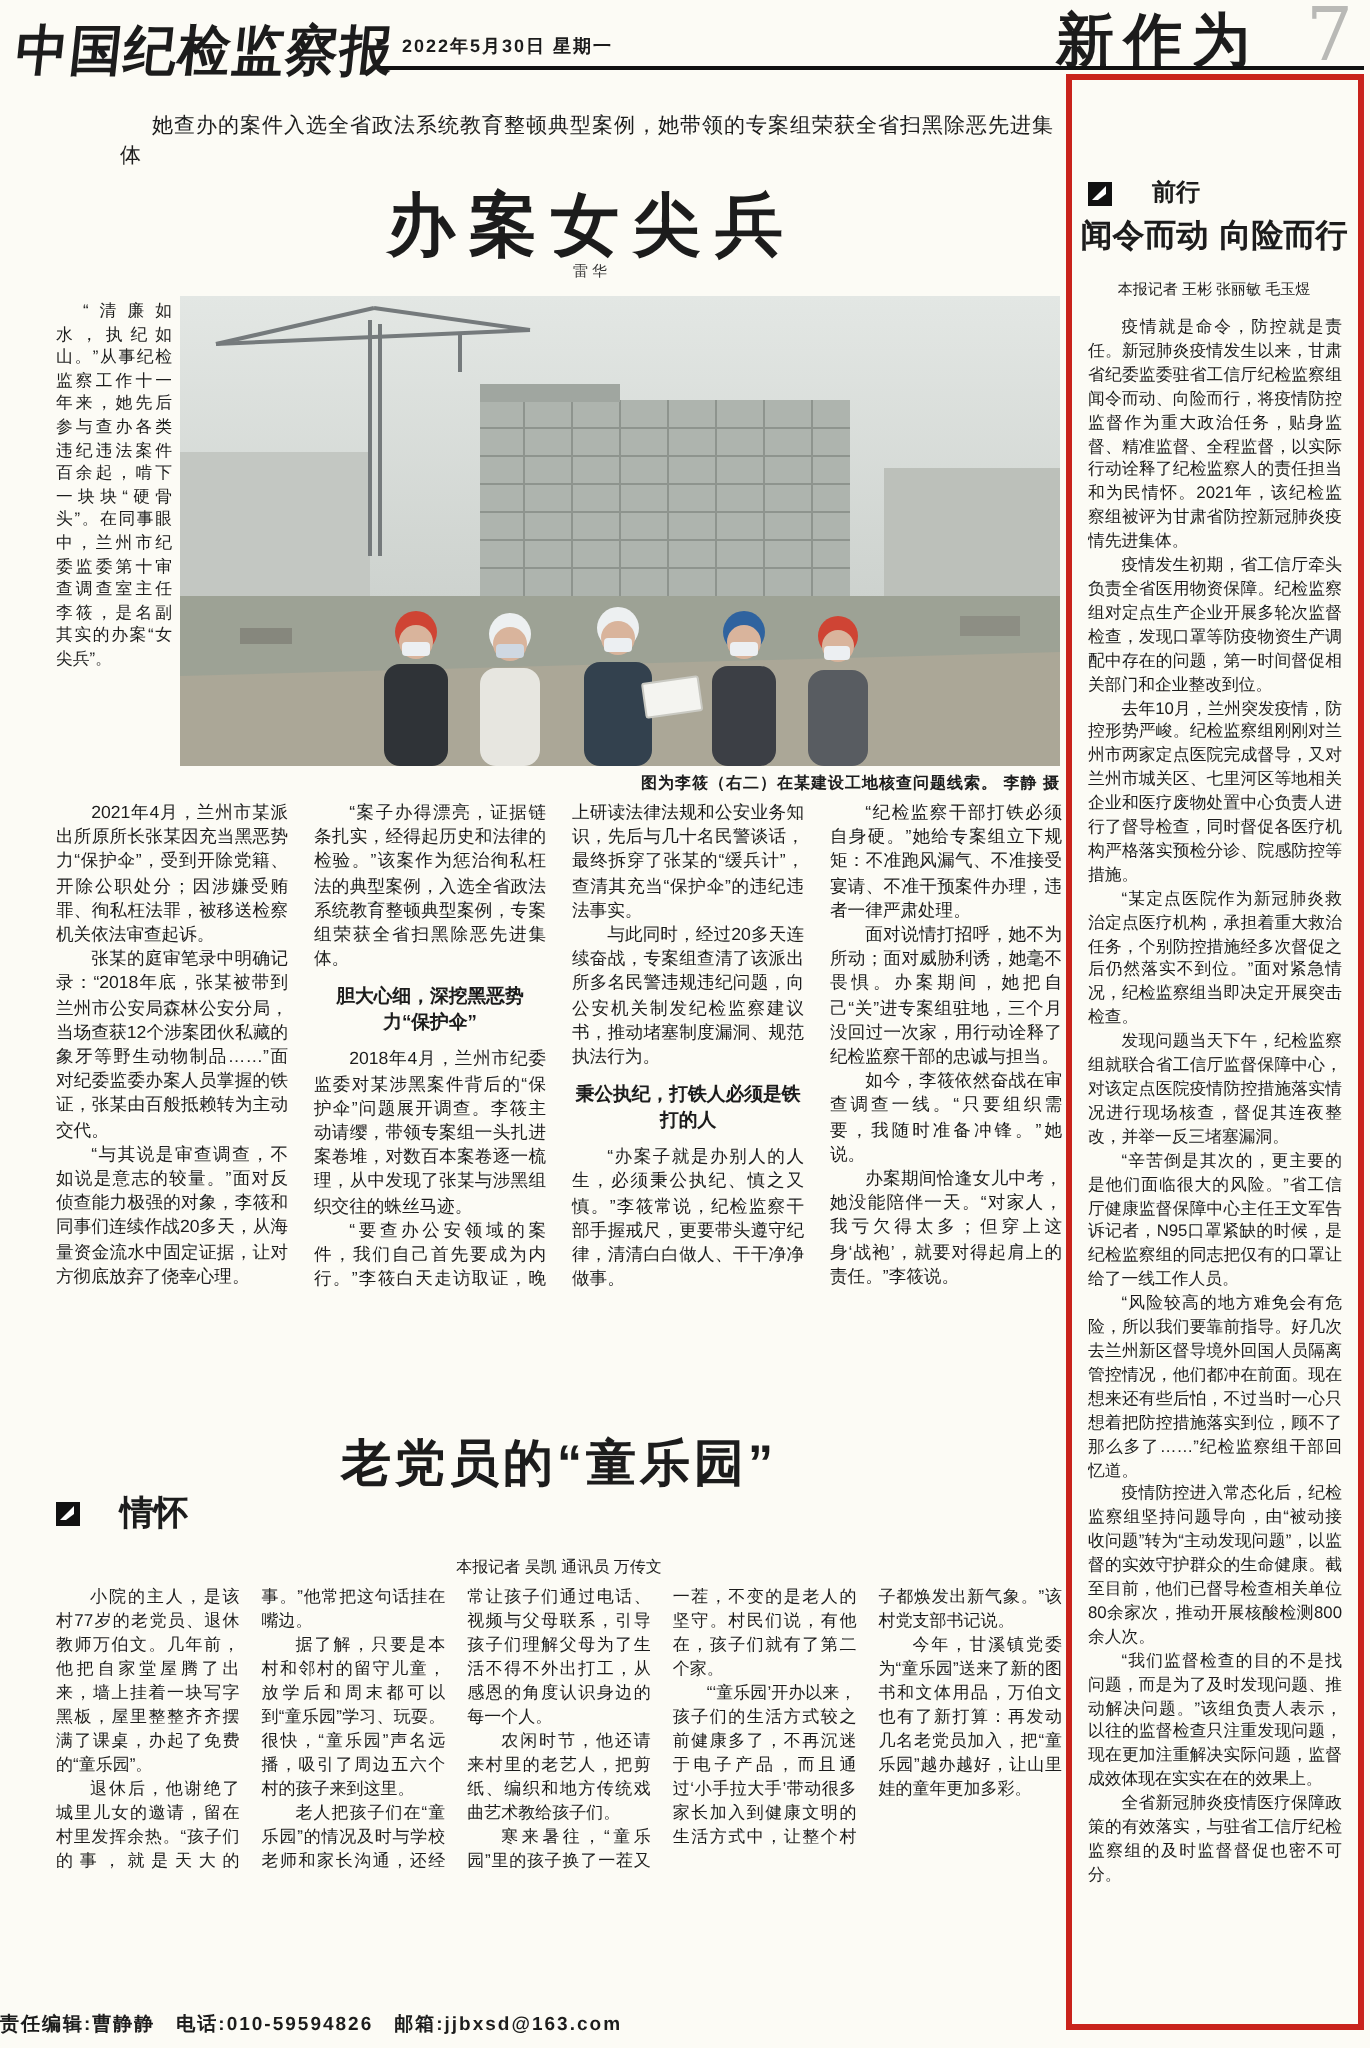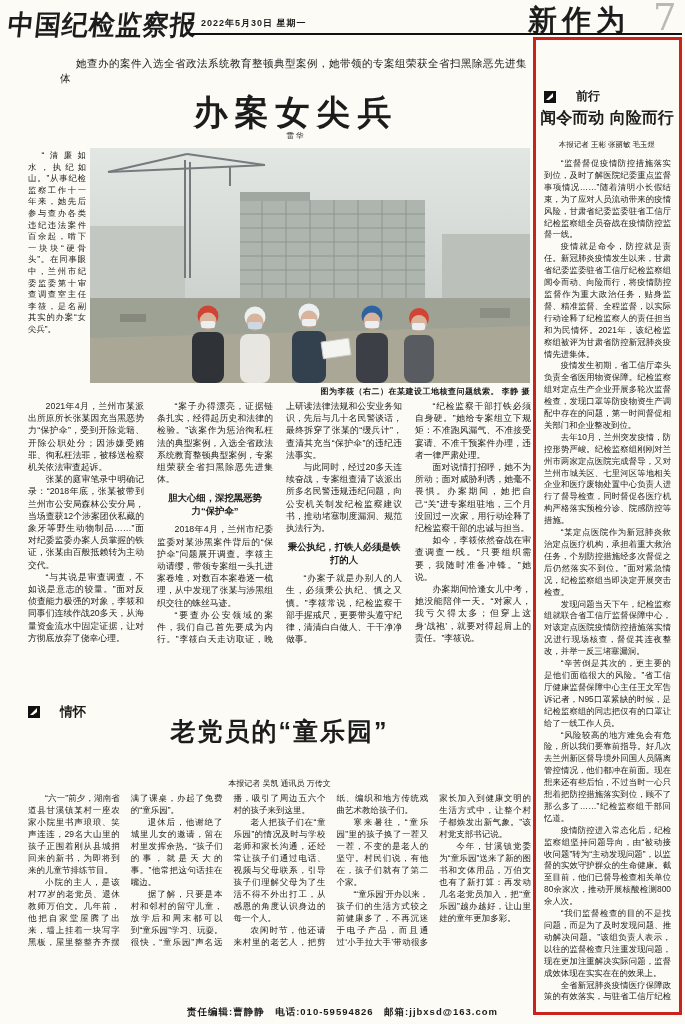--- a/index.html
+++ b/index.html
@@ -25,33 +25,33 @@
   .main-byline { position:absolute; left:60px; top:131px; width:472px; text-align:center; font-size:7.5px; color:#333; letter-spacing:2px; }
   .intro-strip { position:absolute; left:28px; top:150px; width:58px; height:233px; font-size:8.4px; line-height:11.6px; text-align:justify; overflow:hidden; text-indent:1.6em; }
   .photo { position:absolute; left:90px; top:148px; width:440px; height:235px; background:#cfd3cf; overflow:hidden; }
   .photo svg { display:block; }
   .photo-caption { position:absolute; left:90px; top:386px; width:440px; text-align:right; font-size:8px; font-weight:600; letter-spacing:.5px; }
   .body-cols { position:absolute; left:28px; top:400px; width:503px; height:346px; column-count:4; column-gap:13px; font-size:8.8px; line-height:12.2px; text-align:justify; overflow:hidden; }
   .body-cols p, .feature-body p, .essay-cols p { text-indent:2em; }
   .col-subhead { font-size:9.4px; line-height:12.5px; font-weight:bold; text-align:center; margin:7px 0 6px; }
   
   .essay-label, .feature-label { display:flex; align-items:center; gap:20px; font-weight:bold; font-family:"DejaVu Serif",serif; }
-  .essay-label { position:absolute; left:28px; top:703px; font-size:13px; }
+  .essay-label { position:absolute; left:28px; top:745px; font-size:17px; }
   .pennant { width:12px; height:12px; display:inline-block; }
   .essay-headline { position:absolute; left:28px; top:715px; width:503px; text-align:center; font-size:25px; font-weight:bold; letter-spacing:2px; font-family:Liberation Sans, sans-serif; }
   .essay-byline { position:absolute; left:28px; top:778px; width:503px; text-align:center; font-size:8px; }
   .essay-cols { position:absolute; left:28px; top:792px; width:503px; height:209px; column-count:5; column-gap:11px; font-size:8.5px; line-height:12px; text-align:justify; overflow:hidden; }
   
   .feature-box { position:absolute; left:533px; top:37px; width:149px; height:978px; border:3px solid #c9231b; background:#fcfbf5; }
   .feature-label { position:absolute; left:8px; top:48px; font-size:12px; }
   .feature-headline { position:absolute; left:0; top:68px; width:142px; text-align:center; font-size:16px; font-weight:bold; white-space:nowrap; font-family:"DejaVu Serif",serif; }
   .feature-byline { position:absolute; left:0; top:100px; width:142px; text-align:center; font-size:7.5px; }
   .feature-body { position:absolute; left:8px; top:118px; width:127px; height:844px; font-size:8.4px; line-height:11.9px; text-align:justify; overflow:hidden; }
   
-  .page-footer { position:absolute; left:0; top:1006px; width:685px; text-align:center; font-size:9.5px; font-weight:bold; letter-spacing:1px; }
+  .page-footer { position:absolute; left:0; top:1006px; width:685px; font-size:9.5px; font-weight:bold; letter-spacing:1px; }
 </style>
 </head>
 <body>
 
 <div class="page">
 
   <div class="logo">中国纪检监察报</div>
   <div class="issue-date">2022年5月30日 星期一</div>
   <div class="section-title">新作为</div>
   <div class="page-number">7</div>
@@ -175,21 +175,20 @@
     <div class="essay-label">
       <svg class="pennant" viewBox="0 0 12 12">
         <rect x="0" y="0" width="12" height="12" fill="#111"></rect>
         <path d="M2 9 L9 2 L9 6 L5 9 Z" fill="#fff"></path>
       </svg>
       <span>情怀</span>
     </div>
     <h2 class="essay-headline">老党员的“童乐园”</h2>
     <div class="essay-byline">本报记者 吴凯 通讯员 万传文</div>
     <div class="essay-cols">
-        <p>“六一”前夕，湖南省道县甘溪镇某村一座农家小院里书声琅琅、笑声连连，29名大山里的孩子正围着刚从县城捎回来的新书，为即将到来的儿童节排练节目。</p>
         <p>小院的主人，是该村77岁的老党员、退休教师万伯文。几年前，他把自家堂屋腾了出来，墙上挂着一块写字黑板，屋里整整齐齐摆满了课桌，办起了免费的“童乐园”。</p>
         <p>退休后，他谢绝了城里儿女的邀请，留在村里发挥余热。“孩子们的事，就是天大的事。”他常把这句话挂在嘴边。</p>
         <p>据了解，只要是本村和邻村的留守儿童，放学后和周末都可以到“童乐园”学习、玩耍。很快，“童乐园”声名远播，吸引了周边五六个村的孩子来到这里。</p>
         <p>老人把孩子们在“童乐园”的情况及时与学校老师和家长沟通，还经常让孩子们通过电话、视频与父母联系，引导孩子们理解父母为了生活不得不外出打工，从感恩的角度认识身边的每一个人。</p>
         <p>农闲时节，他还请来村里的老艺人，把剪纸、编织和地方传统戏曲艺术教给孩子们。</p>
         <p>寒来暑往，“童乐园”里的孩子换了一茬又一茬，不变的是老人的坚守。村民们说，有他在，孩子们就有了第二个家。</p>
         <p>“‘童乐园’开办以来，孩子们的生活方式较之前健康多了，不再沉迷于电子产品，而且通过‘小手拉大手’带动很多家长加入到健康文明的生活方式中，让整个村子都焕发出新气象。”该村党支部书记说。</p>
         <p>今年，甘溪镇党委为“童乐园”送来了新的图书和文体用品，万伯文也有了新打算：再发动几名老党员加入，把“童乐园”越办越好，让山里娃的童年更加多彩。</p>
       </div>
   </section>
@@ -198,21 +197,20 @@
     <div class="feature-label">
       <svg class="pennant" viewBox="0 0 12 12">
         <rect x="0" y="0" width="12" height="12" fill="#111"></rect>
         <path d="M2 9 L9 2 L9 6 L5 9 Z" fill="#fff"></path>
       </svg>
       <span>前行</span>
     </div>
     <h2 class="feature-headline">闻令而动 向险而行</h2>
     <div class="feature-byline">本报记者 王彬 张丽敏 毛玉煜</div>
     <div class="feature-body">
-        <p>“监督督促疫情防控措施落实到位，及时了解医院纪委重点监督事项情况……”随着清明小长假结束，为了应对人员流动带来的疫情风险，甘肃省纪委监委驻省工信厅纪检监察组全员奋战在疫情防控监督一线。</p>
         <p>疫情就是命令，防控就是责任。新冠肺炎疫情发生以来，甘肃省纪委监委驻省工信厅纪检监察组闻令而动、向险而行，将疫情防控监督作为重大政治任务，贴身监督、精准监督、全程监督，以实际行动诠释了纪检监察人的责任担当和为民情怀。2021年，该纪检监察组被评为甘肃省防控新冠肺炎疫情先进集体。</p>
         <p>疫情发生初期，省工信厅牵头负责全省医用物资保障。纪检监察组对定点生产企业开展多轮次监督检查，发现口罩等防疫物资生产调配中存在的问题，第一时间督促相关部门和企业整改到位。</p>
         <p>去年10月，兰州突发疫情，防控形势严峻。纪检监察组刚刚对兰州市两家定点医院完成督导，又对兰州市城关区、七里河区等地相关企业和医疗废物处置中心负责人进行了督导检查，同时督促各医疗机构严格落实预检分诊、院感防控等措施。</p>
         <p>“某定点医院作为新冠肺炎救治定点医疗机构，承担着重大救治任务，个别防控措施经多次督促之后仍然落实不到位。”面对紧急情况，纪检监察组当即决定开展突击检查。</p>
         <p>发现问题当天下午，纪检监察组就联合省工信厅监督保障中心，对该定点医院疫情防控措施落实情况进行现场核查，督促其连夜整改，并举一反三堵塞漏洞。</p>
         <p>“辛苦倒是其次的，更主要的是他们面临很大的风险。”省工信厅健康监督保障中心主任王文军告诉记者，N95口罩紧缺的时候，是纪检监察组的同志把仅有的口罩让给了一线工作人员。</p>
         <p>“风险较高的地方难免会有危险，所以我们要靠前指导。好几次去兰州新区督导境外回国人员隔离管控情况，他们都冲在前面。现在想来还有些后怕，不过当时一心只想着把防控措施落实到位，顾不了那么多了……”纪检监察组干部回忆道。</p>
         <p>疫情防控进入常态化后，纪检监察组坚持问题导向，由“被动接收问题”转为“主动发现问题”，以监督的实效守护群众的生命健康。截至目前，他们已督导检查相关单位80余家次，推动开展核酸检测800余人次。</p>
         <p>“我们监督检查的目的不是找问题，而是为了及时发现问题、推动解决问题。”该组负责人表示，以往的监督检查只注重发现问题，现在更加注重解决实际问题，监督成效体现在实实在在的效果上。</p>
         <p>全省新冠肺炎疫情医疗保障政策的有效落实，与驻省工信厅纪检监察组的及时监督督促也密不可分。</p>

